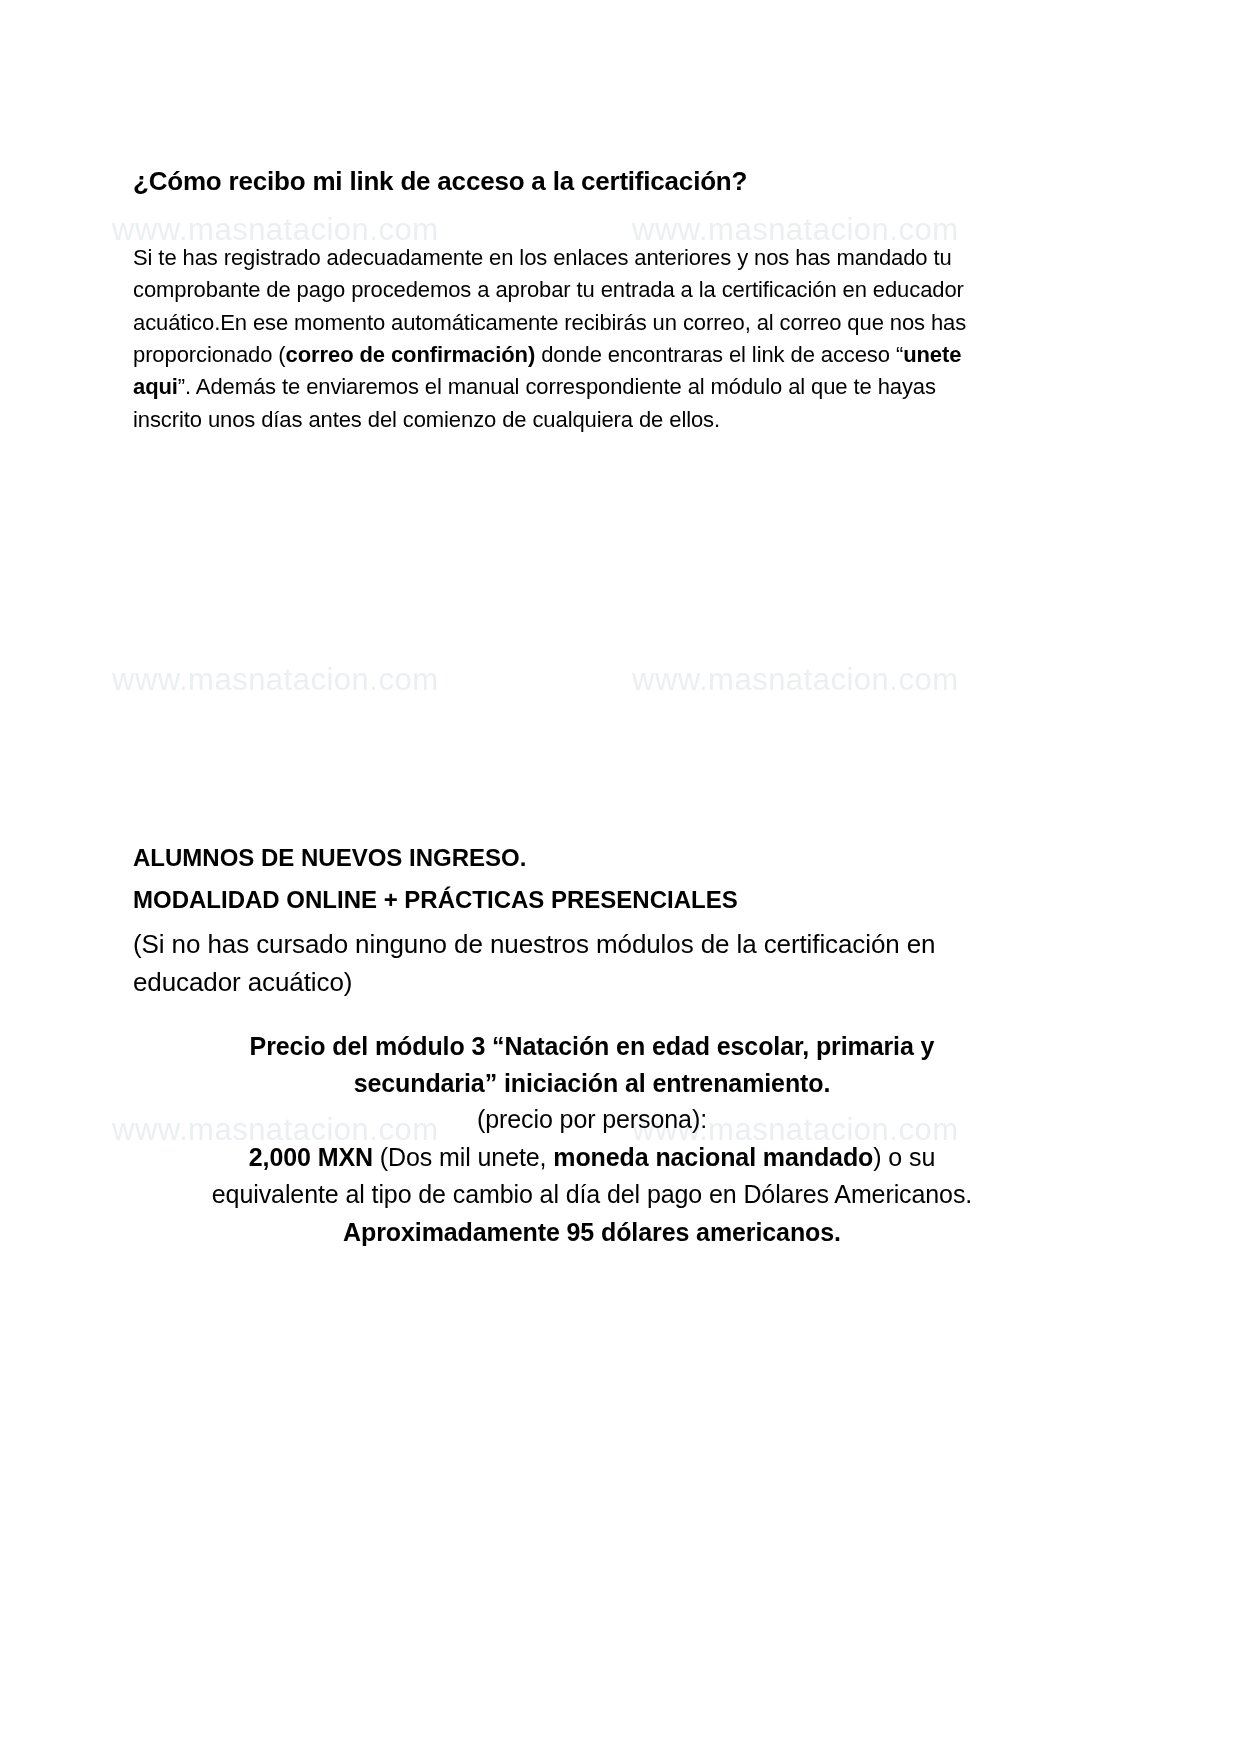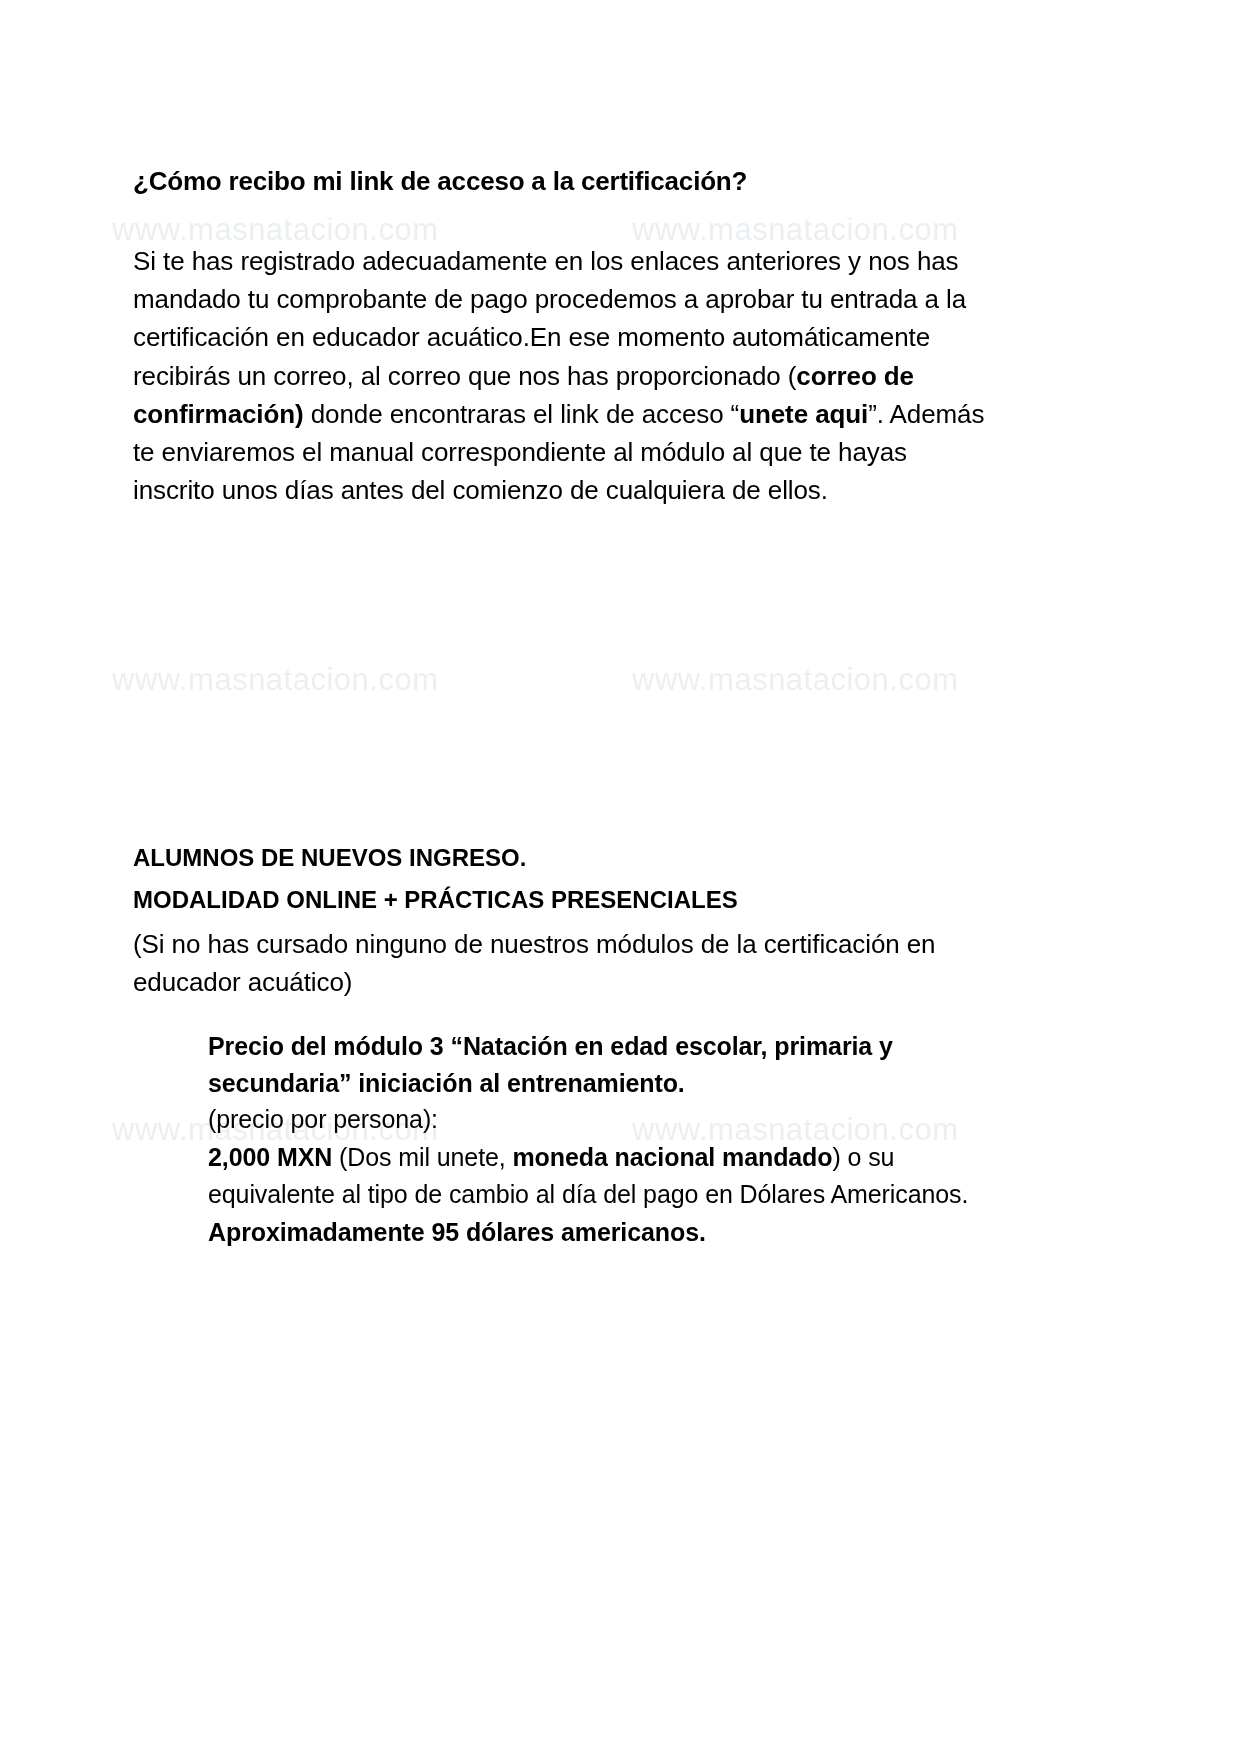--- a/index.html
+++ b/index.html
@@ -50,21 +50,21 @@
   }
 
   .q-heading {
     font-size: 26px;
     font-weight: 700;
     line-height: 1.28;
     letter-spacing: -0.2px;
   }
 
   .body-par {
-    font-size: 26px;
+    font-size: 22px;
     font-weight: 400;
     line-height: 1.47;
     letter-spacing: -0.1px;
   }
   .body-par b { font-weight: 700; }
 
   .big-title {
     font-size: 46px;
     font-weight: 400;
     line-height: 1.32;
@@ -73,26 +73,27 @@
 
   .sub-bold {
     font-size: 24px;
     font-weight: 700;
     line-height: 1.5;
     letter-spacing: 0px;
   }
 
   .price-block {
     position: absolute;
-    left: 208px;
+    left: 192px;
     width: 800px;
     font-size: 25px;
     line-height: 1.5;
     font-weight: 400;
     letter-spacing: -0.1px;
+    text-align: center;
   }
   .price-block b { font-weight: 700; }
   .price-title {
     font-weight: 700;
     font-size: 25px;
     line-height: 1.46;
   }
 </style>
 </head>
 <body>

